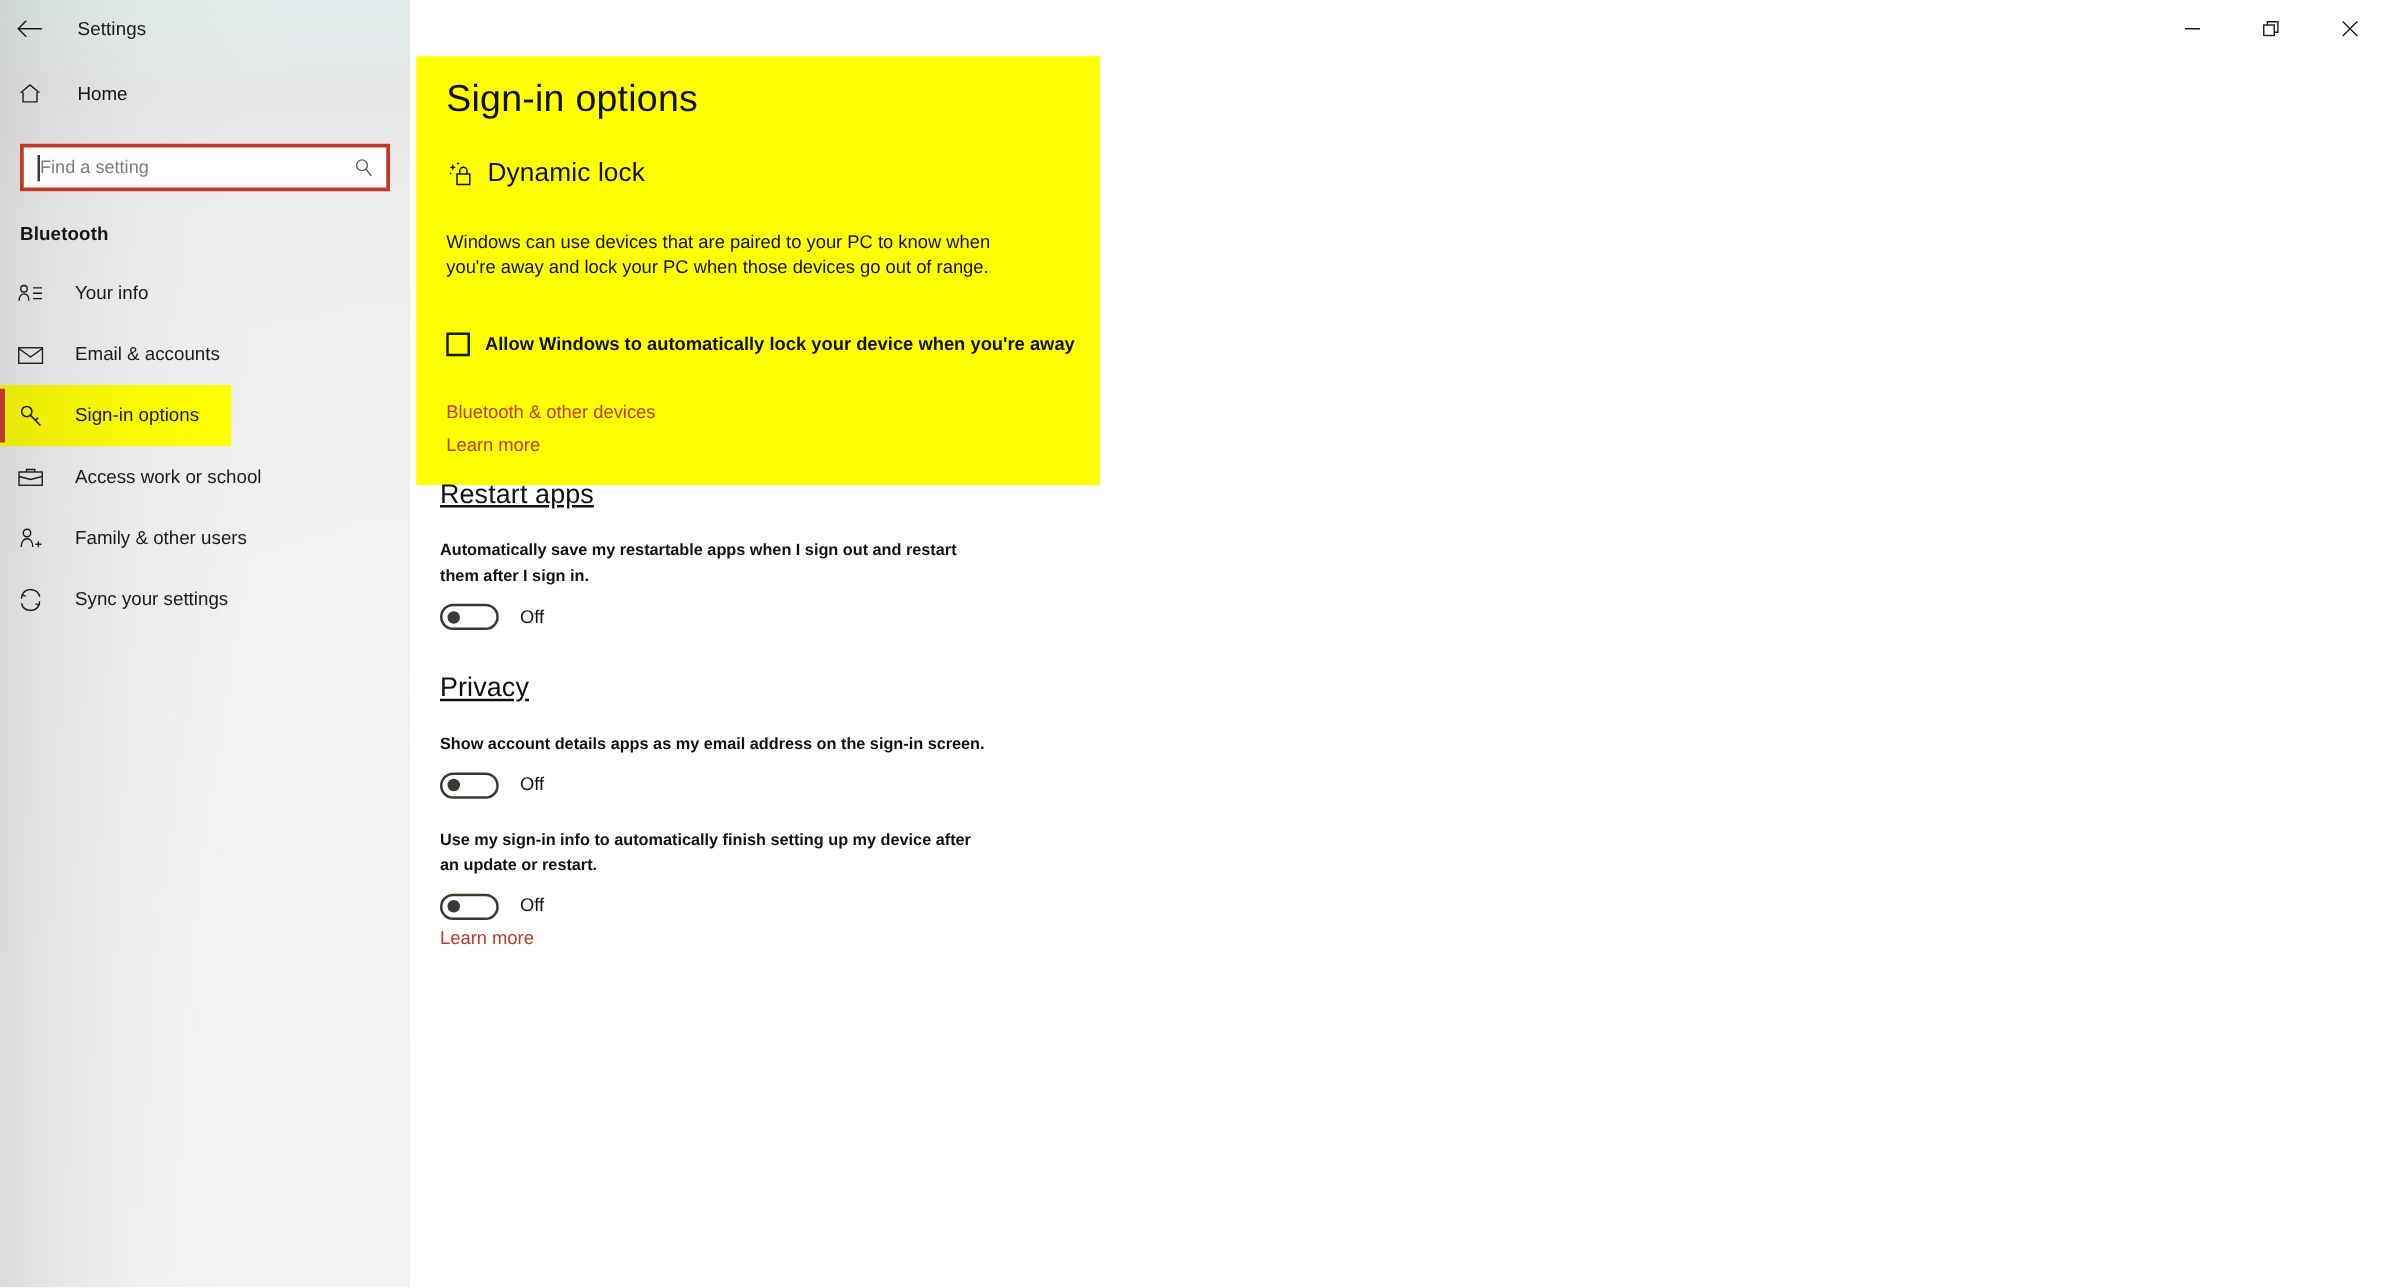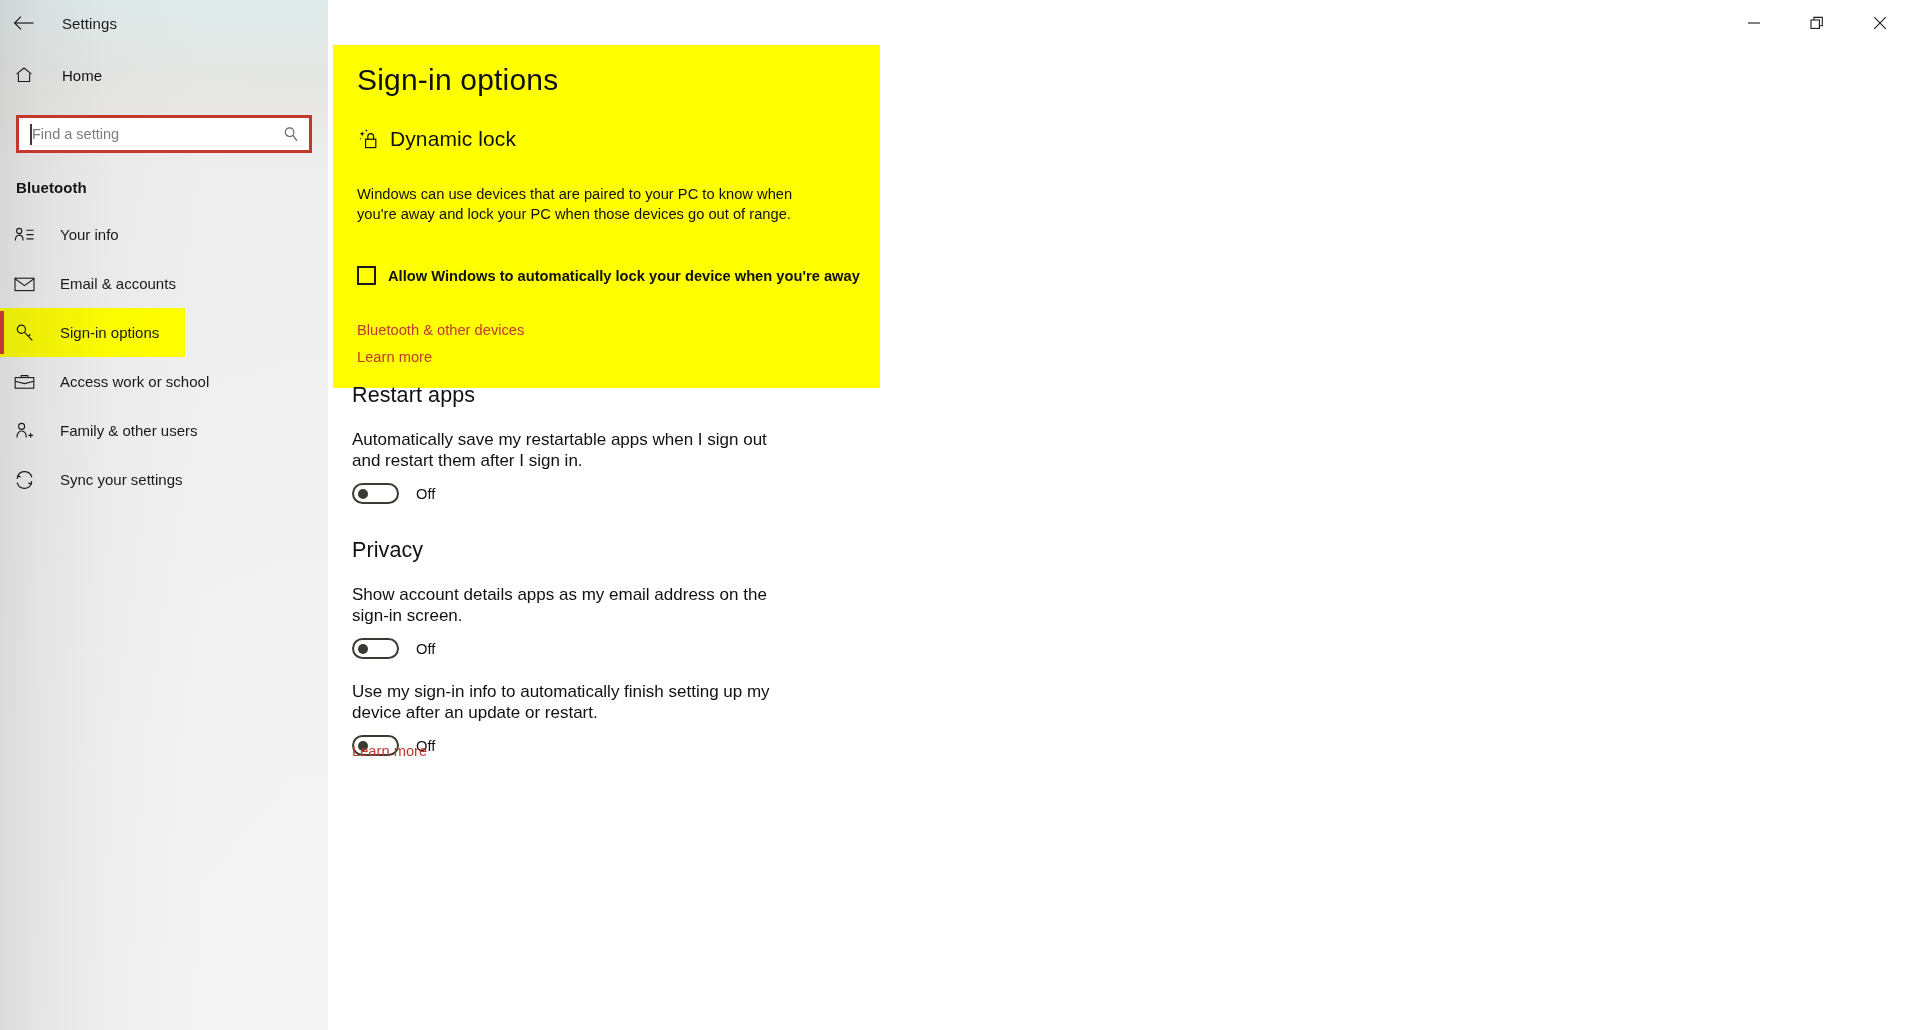--- a/index.html
+++ b/index.html
@@ -296,27 +296,29 @@
   .section {
     position: absolute;
     left: 24px;
   }
   .section-title {
     font-size: 21.5px;
     font-weight: normal;
     color: #101010;
     margin: 0;
     letter-spacing: .1px;
+    text-decoration: underline;
   }
   .section-desc {
-    font-size: 17px;
+    font-size: 13px;
     line-height: 20.5px;
     color: #111;
     margin: 22px 0 0 0;
     max-width: 440px;
+    font-weight: bold;
   }
 
   .toggle-row {
     display: flex;
     align-items: center;
     margin-top: 12px;
   }
   .toggle {
     width: 47px;
     height: 21px;

